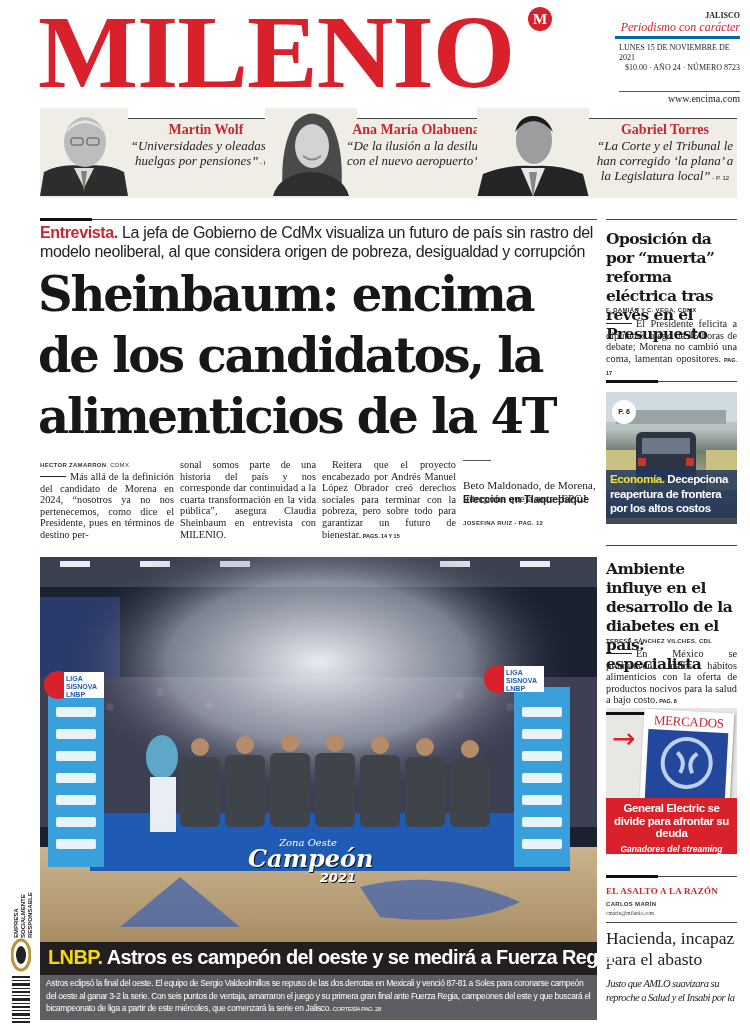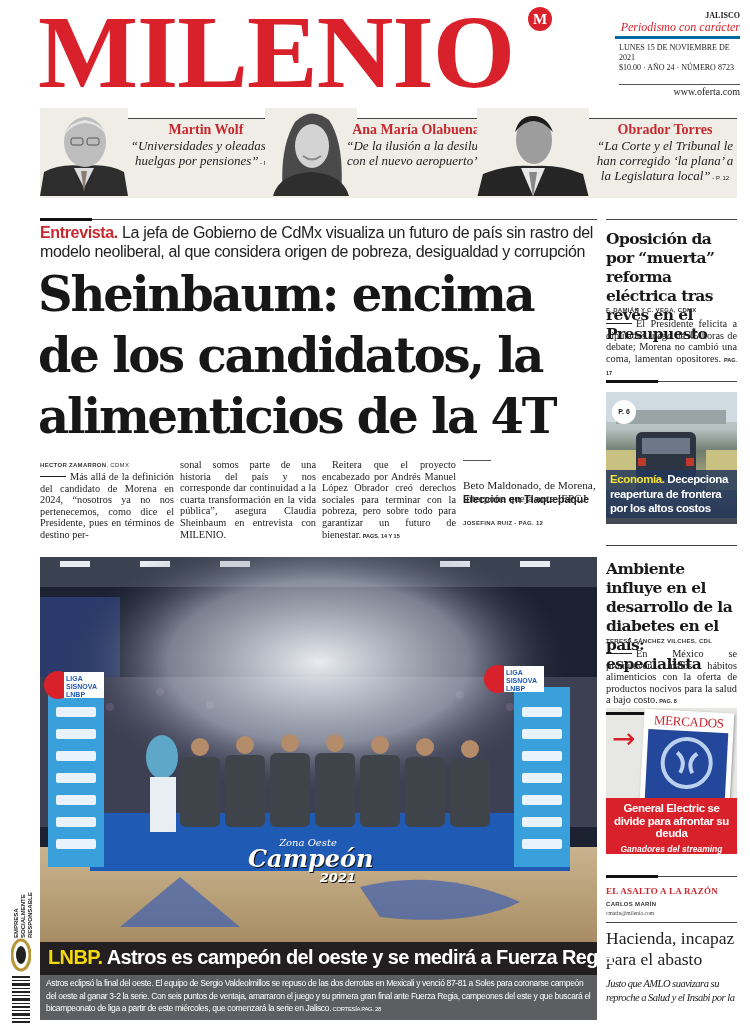--- a/index.html
+++ b/index.html
@@ -9,21 +9,21 @@
 
   
   .logo { left: 38px; top: 4px; font-family: "Liberation Serif", serif; font-weight: bold; font-size: 104px; line-height: 96px; color: #d9212b; letter-spacing: -1px; transform: scaleX(1.02); transform-origin: left; }
   .logo-badge { left: 528px; top: 7px; width: 24px; height: 24px; border-radius: 50%; background: #d9212b; color: #fff; font-family: "Liberation Serif", serif; font-weight: bold; font-size: 15px; line-height: 24px; text-align: center; }
   .ed-box { left: 605px; top: 10px; width: 135px; text-align: right; }
   .ed-diario { font-family: "Liberation Serif", serif; font-weight: bold; font-size: 20px; line-height: 20px; color: #222; }
   .ed-diario sup { font-size: 9px; }
   .ed-jalisco { font-family: "Liberation Serif", serif; font-size: 8px; line-height: 12px; font-weight: bold; color: #222; }
   .ed-tag { font-family: Liberation Serif, serif; font-style: italic; font-size: 12px; color: #d9212b; line-height: 11px; padding-bottom: 3px; border-bottom: 3px solid #0369a1; margin-left: 10px; }
   .ed-date { font-family: "Liberation Serif", serif; font-size: 8px; line-height: 10px; margin-top: 4px; color: #222; text-align: left; margin-left: 14px; }
-  .ed-price { font-family: "Liberation Serif", serif; font-size: 8px; line-height: 10px; color: #222; text-align: left; margin-left: 14px; padding-bottom: 11px; border-bottom: 1px solid #555; }
+  .ed-price { font-family: "Liberation Serif", serif; font-size: 8px; line-height: 10px; color: #222; text-align: right; margin-left: 14px; padding-bottom: 18px; border-bottom: 1px solid #555; }
   .ed-url { font-family: "Liberation Serif", serif; font-size: 10px; line-height: 14px; color: #222; }
 
   
   .col-strip { left: 40px; top: 118px; width: 697px; height: 80px; background: #efede6; border-top: 1px solid #444; }
   .col-strip-mark { left: 40px; top: 117px; width: 34px; height: 3px; background: #111; }
   .col { top: 122px; text-align: center; }
   .col-name { font-family: "Liberation Serif", serif; font-weight: bold; font-size: 14px; color: #c7282f; line-height: 16px; }
   .col-quote { font-family: "Liberation Serif", serif; font-style: italic; font-size: 13px; line-height: 15px; color: #222; }
   .col-page { font-style: normal; font-size: 6px; font-family: "Liberation Sans", sans-serif; }
   .portrait { top: 108px; height: 88px; overflow: hidden; }
@@ -74,21 +74,21 @@
 </head>
 <body>
 
 <div class="abs logo">MILENIO</div>
 <div class="abs logo-badge">M</div>
 <div class="abs ed-box">
   <div class="ed-jalisco">JALISCO</div>
   <div class="ed-tag">Periodismo con carácter</div>
   <div class="ed-date">LUNES 15 DE NOVIEMBRE DE 2021</div>
   <div class="ed-price">$10.00 · AÑO 24 · NÚMERO 8723</div>
-  <div class="ed-url">www.oferta.com</div>
+  <div class="ed-url">www.encima.com</div>
 </div>
 
 <div class="abs col-strip"></div>
 <div class="abs col-strip-mark"></div>
 
 <div class="abs portrait" style="left:40px;width:88px;">
   <svg width="88" height="88" viewBox="0 0 88 88">
       <rect width="88" height="88" fill="#efede6"></rect>
       <path d="M0 88 L4 64 Q20 55 44 58 Q68 55 84 64 L88 88Z" fill="#2d2d2d"></path>
       <path d="M34 60 L44 80 L54 60Z" fill="#ddd"></path>
@@ -122,21 +122,21 @@
   <svg width="112" height="90" viewBox="0 0 112 90">
       <rect width="112" height="90" fill="#efede6"></rect>
       <path d="M0 90 L6 66 Q30 56 56 58 Q82 56 106 66 L112 90Z" fill="#252525"></path>
       <path d="M44 60 L56 88 L68 60Z" fill="#e8e8e8"></path>
       <path d="M52 64 L56 90 L60 64Z" fill="#888"></path>
       <ellipse cx="57" cy="32" rx="18" ry="24" fill="#9d9d9d"></ellipse>
       <path d="M38 24 Q56 2 76 24 Q70 8 56 8 Q42 8 38 24Z" fill="#1d1d1d"></path>
     </svg>
 </div>
 <div class="abs col" style="left:590px;width:150px;">
-  <div class="col-name">Obrador Torres</div>
+  <div class="col-name">Gabriel Torres</div>
   <div class="col-quote"><span>“La Corte y el Tribunal le han corregido ‘la plana’ a la Legislatura local”</span><span class="col-page"> - P. 12</span></div>
 </div>
 
 <div class="abs rule-top"></div>
 <div class="abs rule-mark"></div>
 <div class="abs kicker-line"><span class="kicker-red">Entrevista.</span><span> La jefa de Gobierno de CdMx visualiza un futuro de país sin rastro del modelo neoliberal, al que considera origen de pobreza, desigualdad y corrupción</span></div>
 <div class="abs headline">Sheinbaum: encima de los candidatos, la alimenticios de la 4T</div>
 
 <div class="abs byline" style="left:40px;top:462px;"><span>HECTOR ZAMARRON</span><span style="font-weight:normal">, CDMX</span></div>
 <div class="abs body-col" style="left:40px;top:471px;width:134px;"><span class="lead-dash"></span><span>Más allá de la definición del candidato de Morena en 2024, “nosotros ya no nos pertenecemos, como dice el Presidente, pues en términos de destino per-</span></div>

